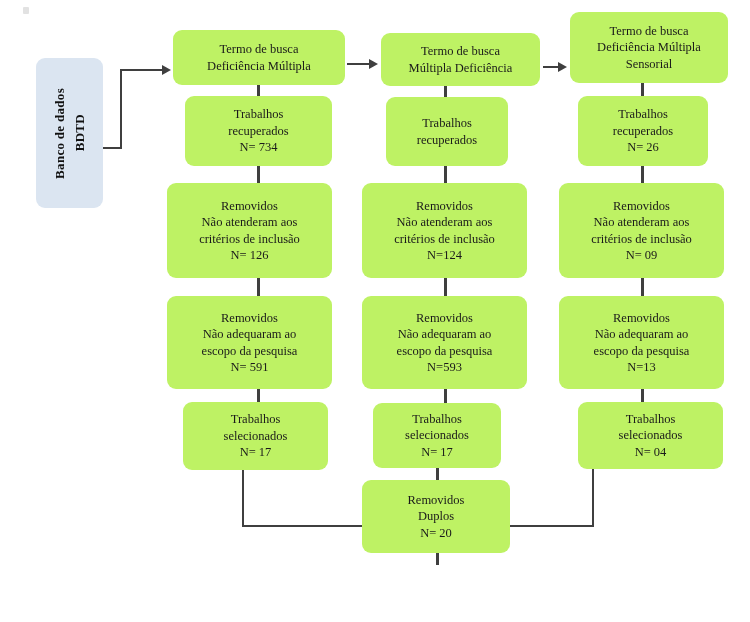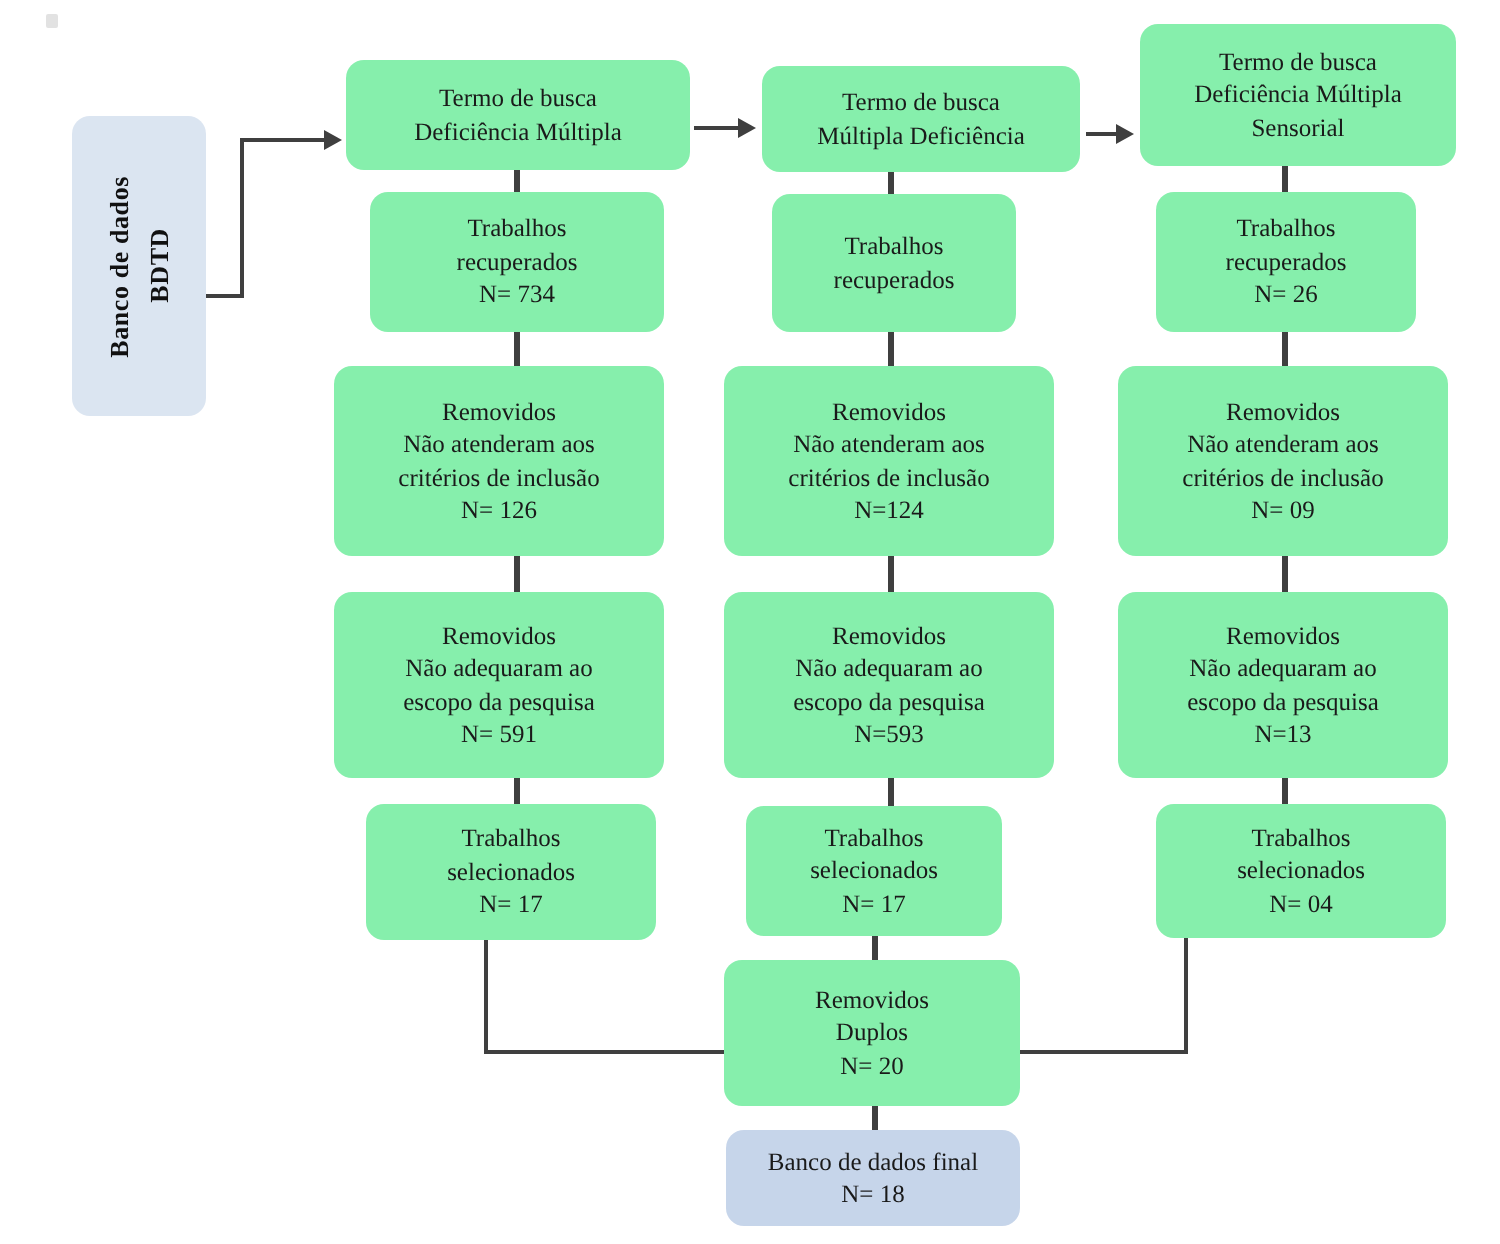--- a/index.html
+++ b/index.html
@@ -11,21 +11,21 @@
     position: relative;
     width: 750px;
     height: 622px;
     background: #ffffff;
     font-family: "Liberation Serif", "DejaVu Serif", serif;
     overflow: hidden;
   }
   .node {
     position: absolute;
     box-sizing: border-box;
-    background: #86efac;
+    background: #bef264;
     border-radius: 9px;
     display: flex;
     align-items: center;
     justify-content: center;
     text-align: center;
     color: #1a1a1a;
     font-size: 12.5px;
     line-height: 1.32;
     padding: 2px 4px;
     white-space: pre-line;
@@ -198,16 +198,14 @@
 
   <div class="conn v" style="left:592px; top:469px; height:58px;"></div>
   <div class="conn h" style="left:508px; top:525px; width:86px;"></div>
 
   <div class="node" style="left:362px; top:480px; width:148px; height:73px;">Removidos
 Duplos
 N= 20</div>
 
   <div class="stub" style="left:436px; top:553px; height:12px;"></div>
 
-  <div class="node final" style="left:363px; top:565px; width:147px; height:48px;">Banco de dados final
-N= 18</div>
 
 </div>
 
 </body></html>

